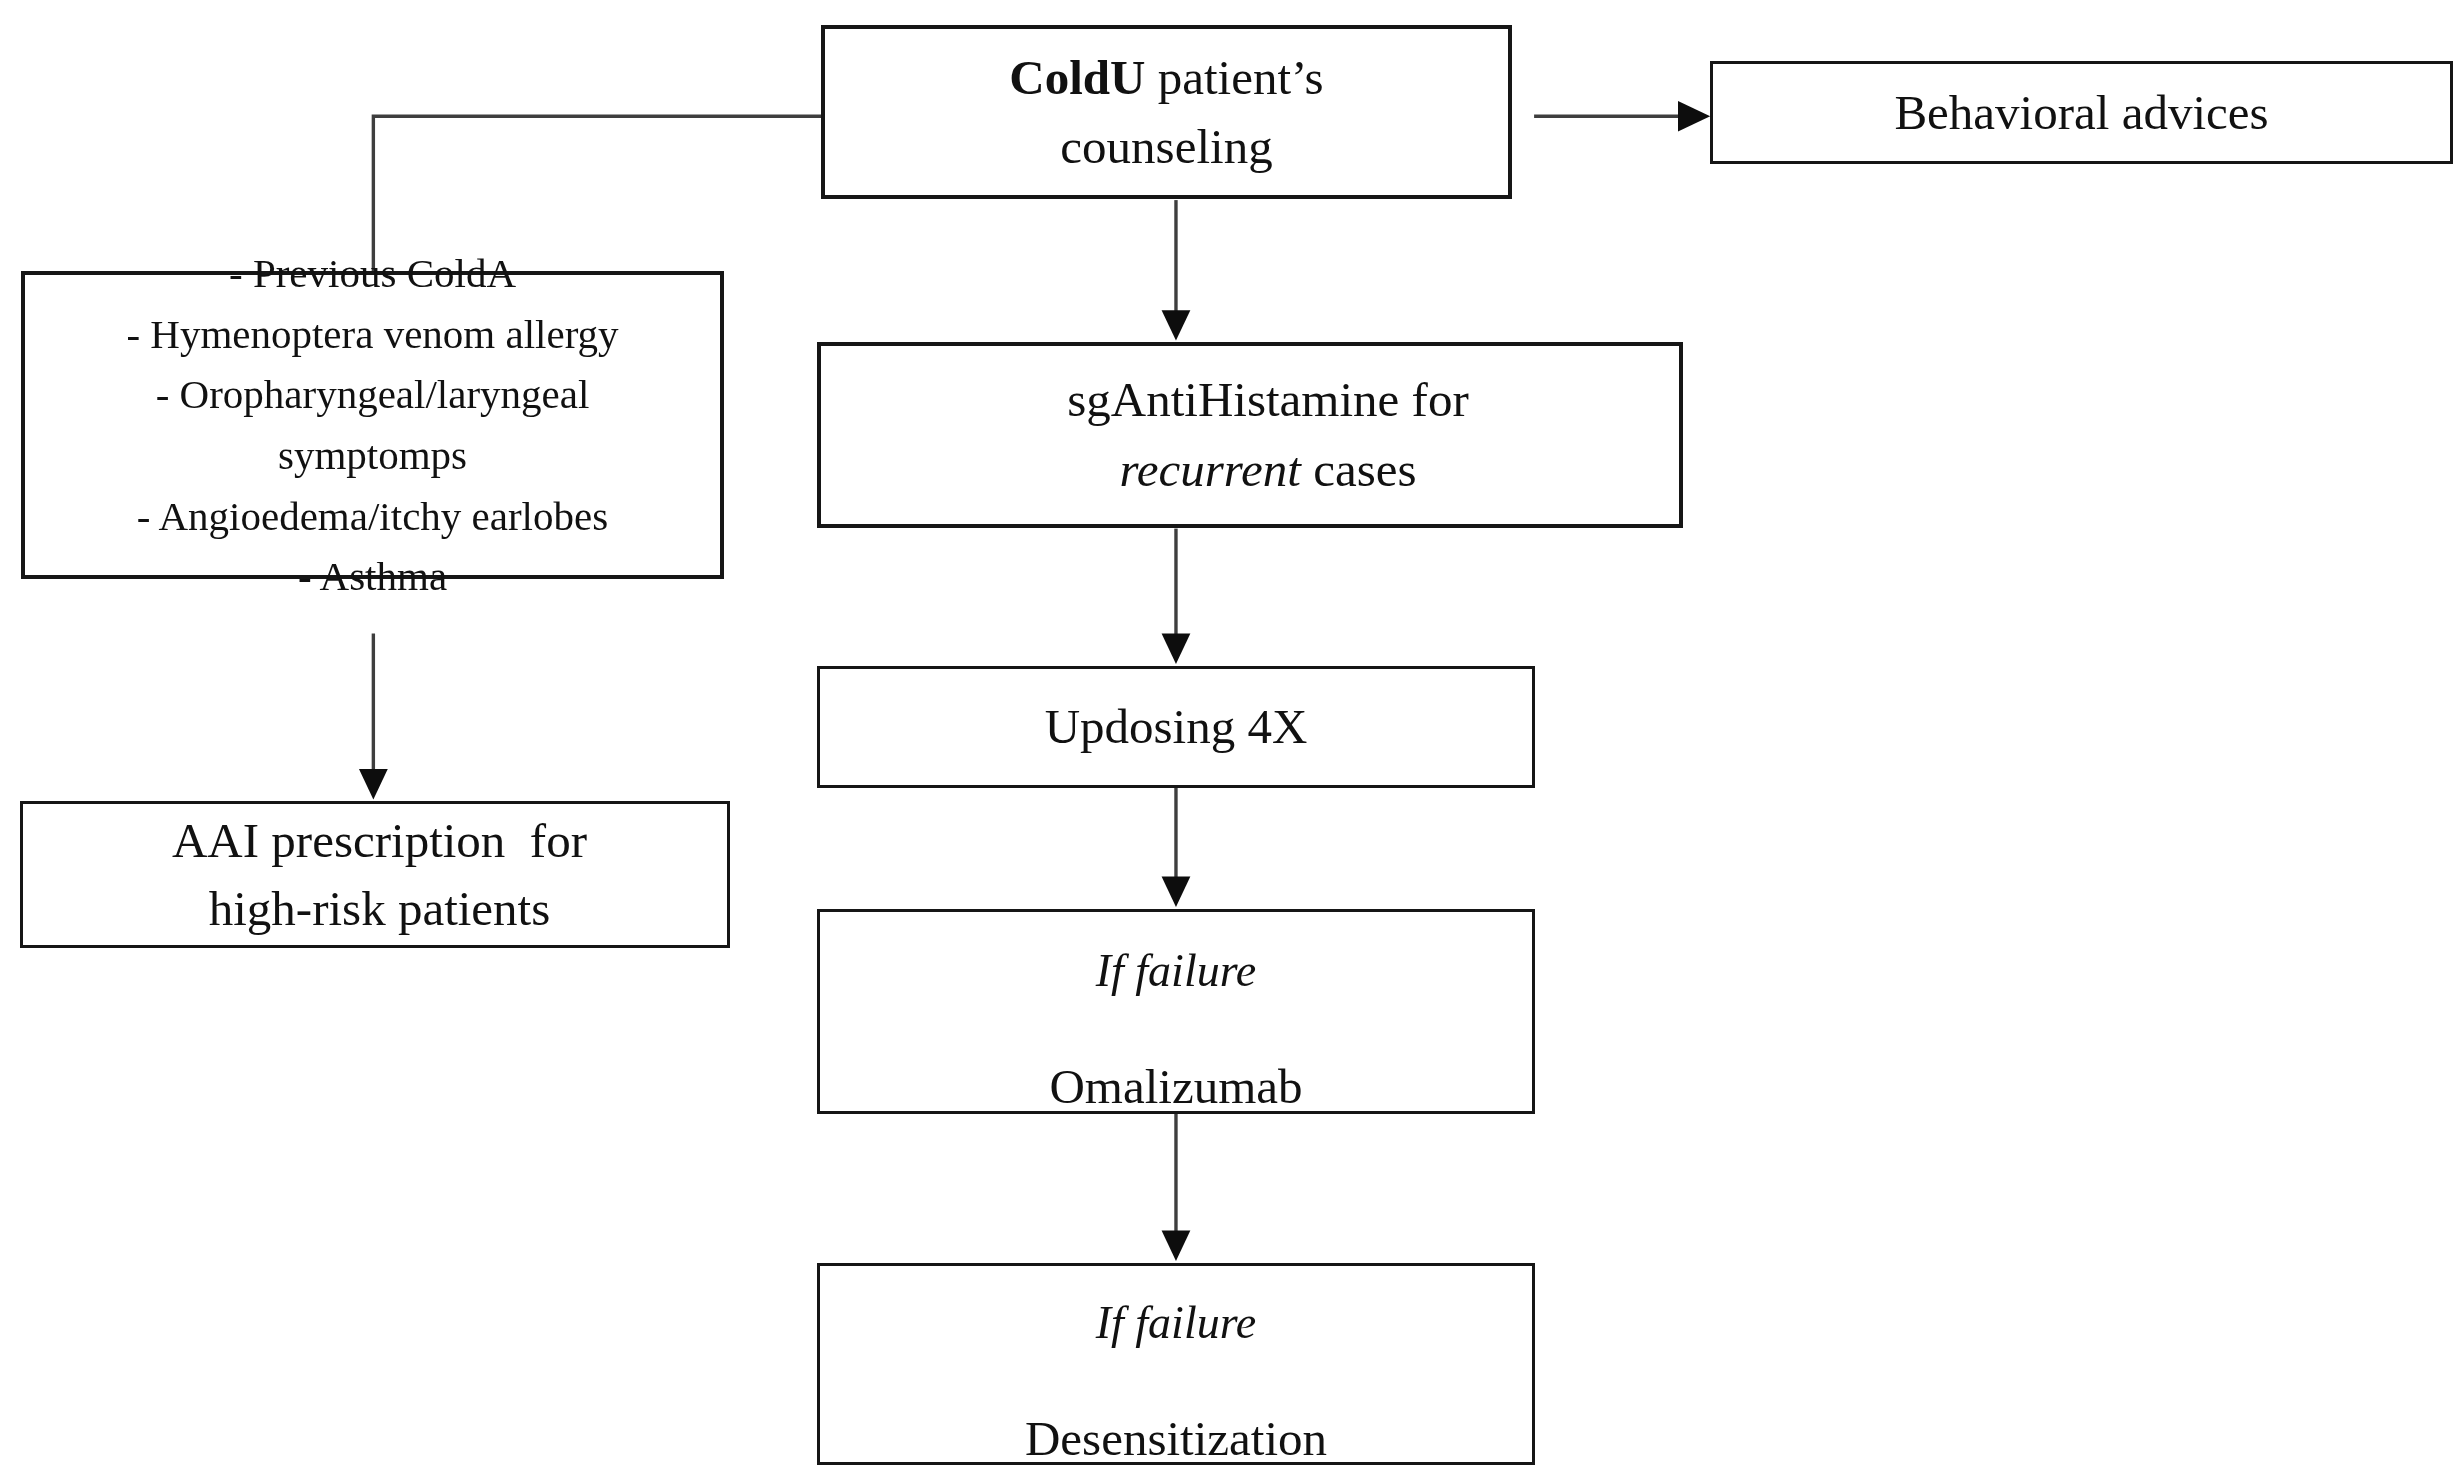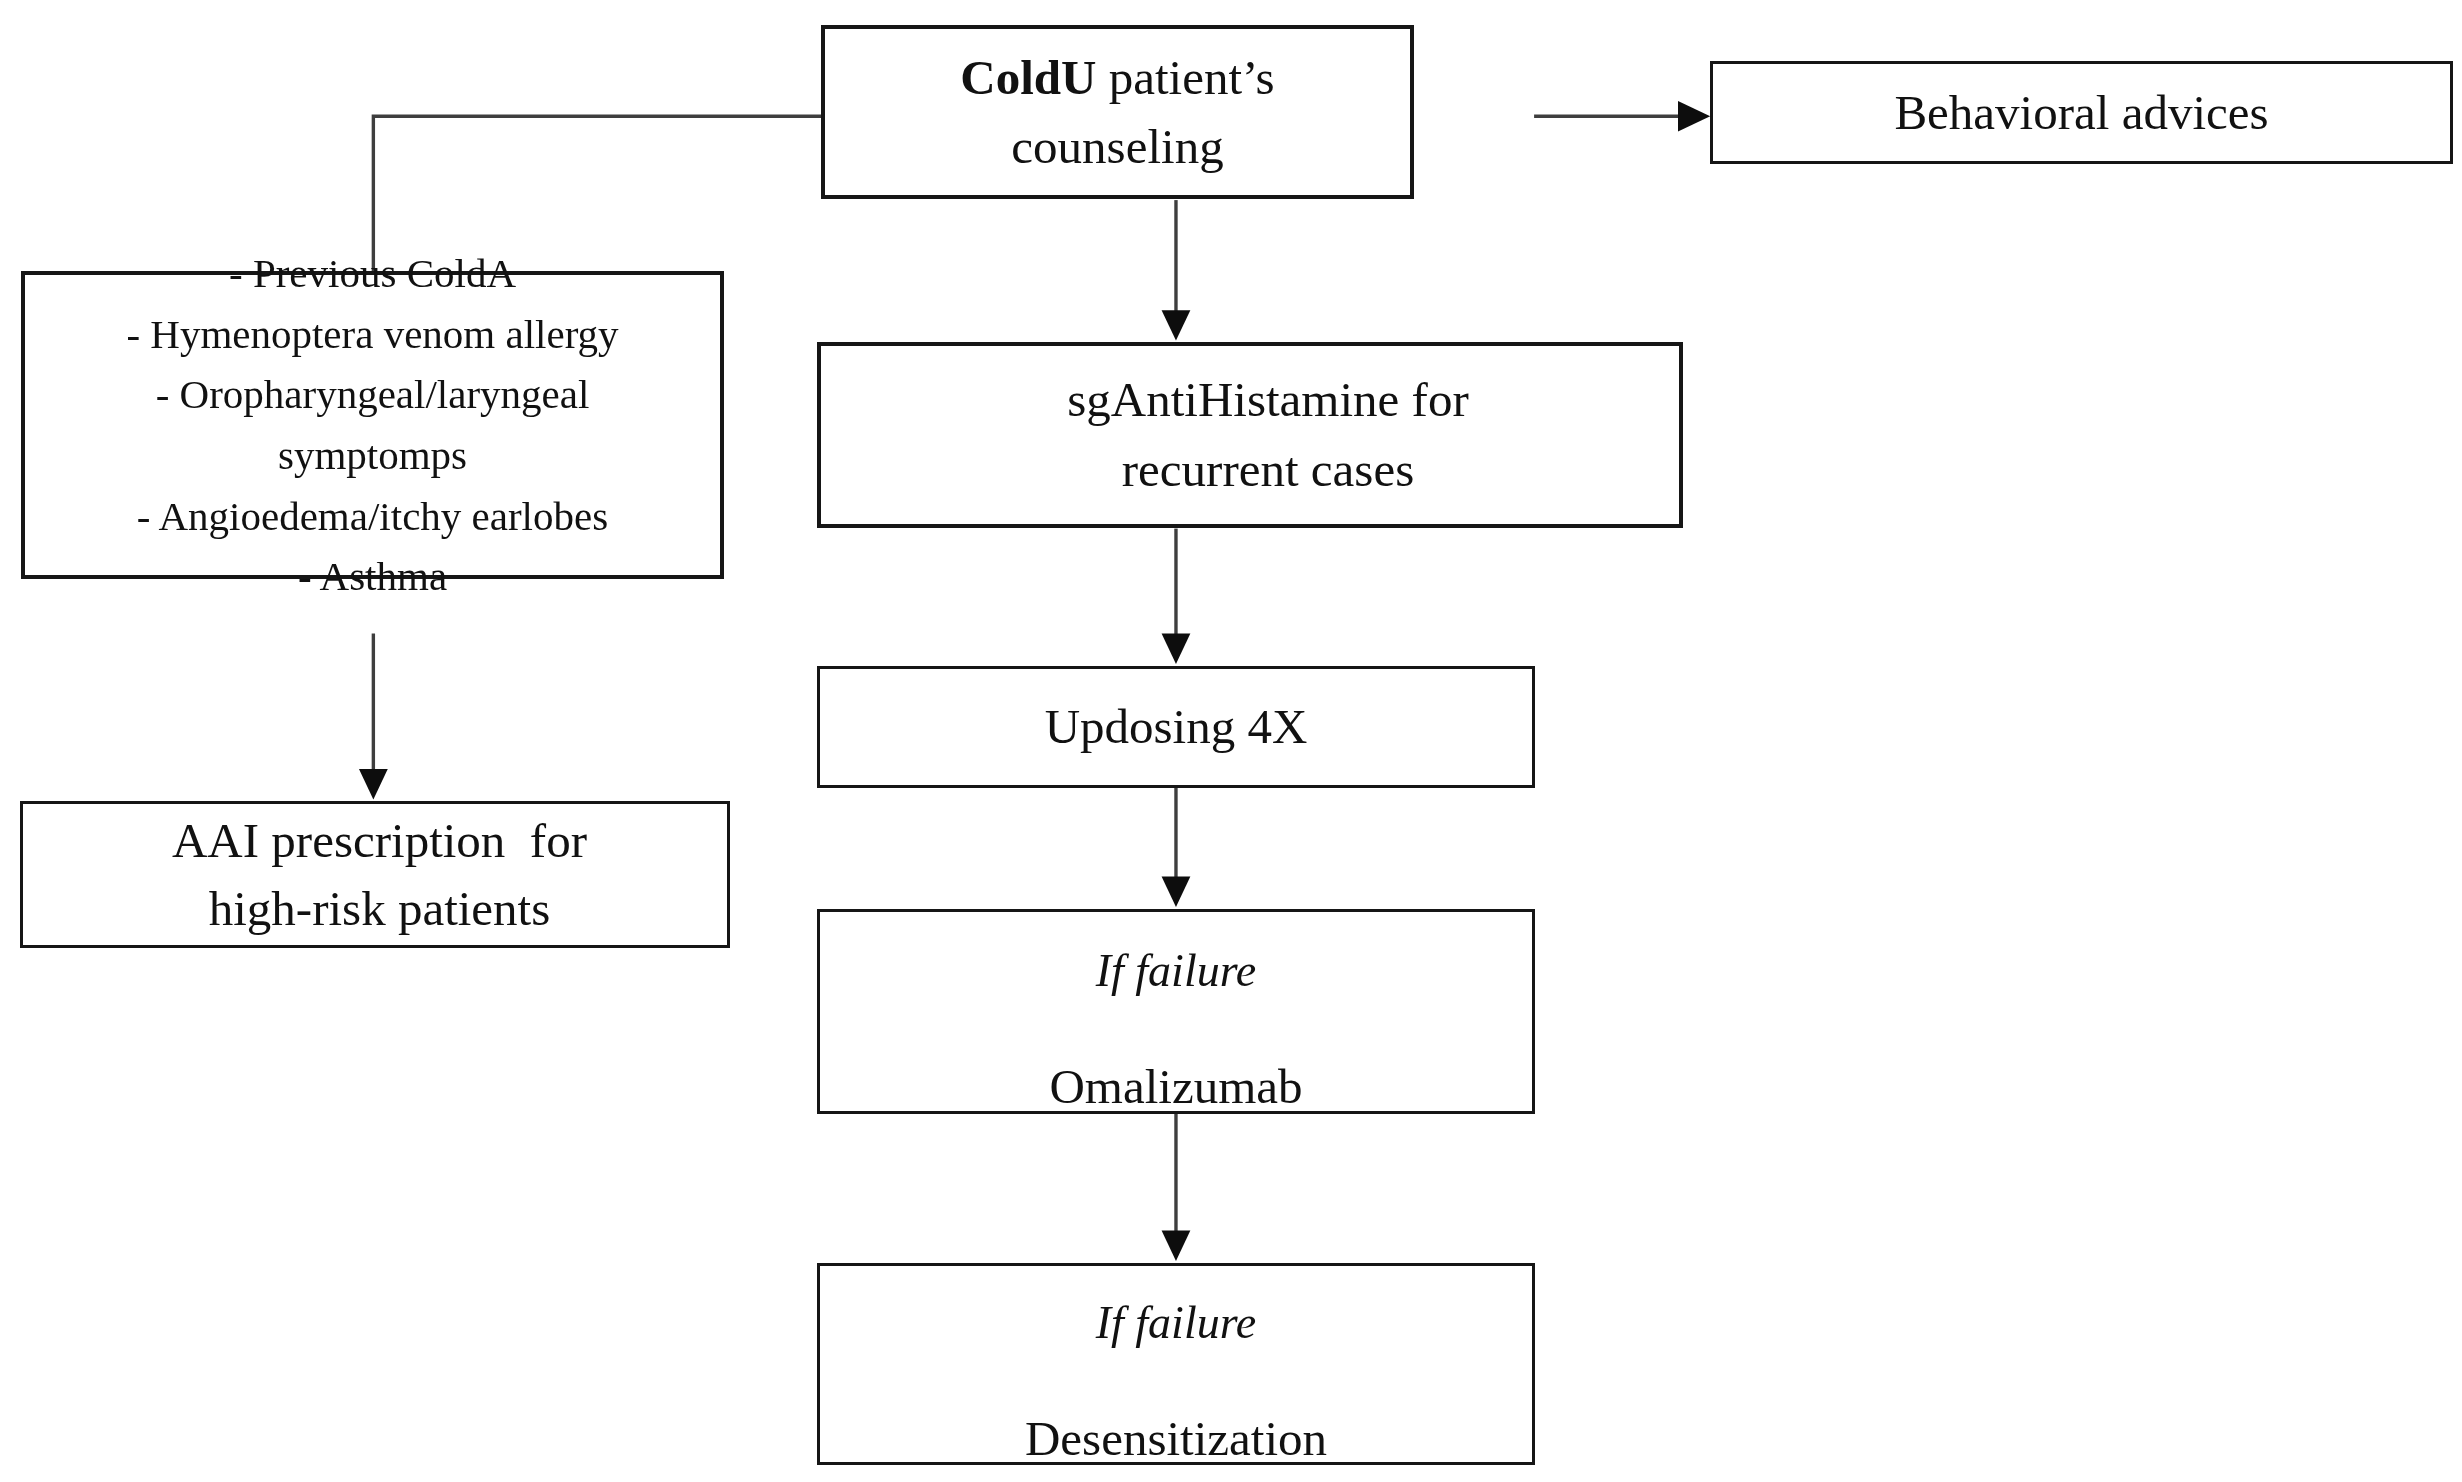--- a/index.html
+++ b/index.html
@@ -31,23 +31,23 @@
     background:var(--bg);
     border:4.2px solid var(--border);
     display:flex;flex-direction:column;
     justify-content:center;align-items:center;
     text-align:center;
     font-size:49px;
     line-height:1.42;
   }
   .node .ln{white-space:pre-wrap;}
   .bold{font-weight:bold;}
-  .italic{text-align:right;}
+  .italic{font-style:italic;text-align:right;}
   
-  .n-counseling      {left:821px;  top:25.4px;   width:593px; height:174px;}
+  .n-counseling      {left:821px;  top:25.4px;   width:691px; height:174px;}
   .n-behavioral      {left:1710px; top:61px;   width:743px; height:103px; border-width:3.4px;}
   .n-risk            {left:21px;   top:271px;  width:703px; height:308px; font-size:41px; line-height:1.48;}
   .n-risk .ln        {white-space:pre-line;}
   .n-aai             {left:19.5px;   top:801px;  width:710px; height:147px; border-width:3.4px; line-height:1.38;padding-left:10px;}
   .n-antihistamine   {left:817px;  top:342px;  width:866px; height:186px;padding-left:36px;}
   .n-updosing        {left:817px;  top:666px;  width:718px; height:122px; border-width:3.4px;}
   .n-omalizumab      {left:817px;  top:909px; width:718px; height:205px; border-width:3.4px;}
   .n-desensitization {left:817px;  top:1263px; width:718px; height:202px; border-width:3.4px;}
   .condition{font-style:italic;font-size:46px;margin-bottom:49px;margin-top:36px;}
 </style>

